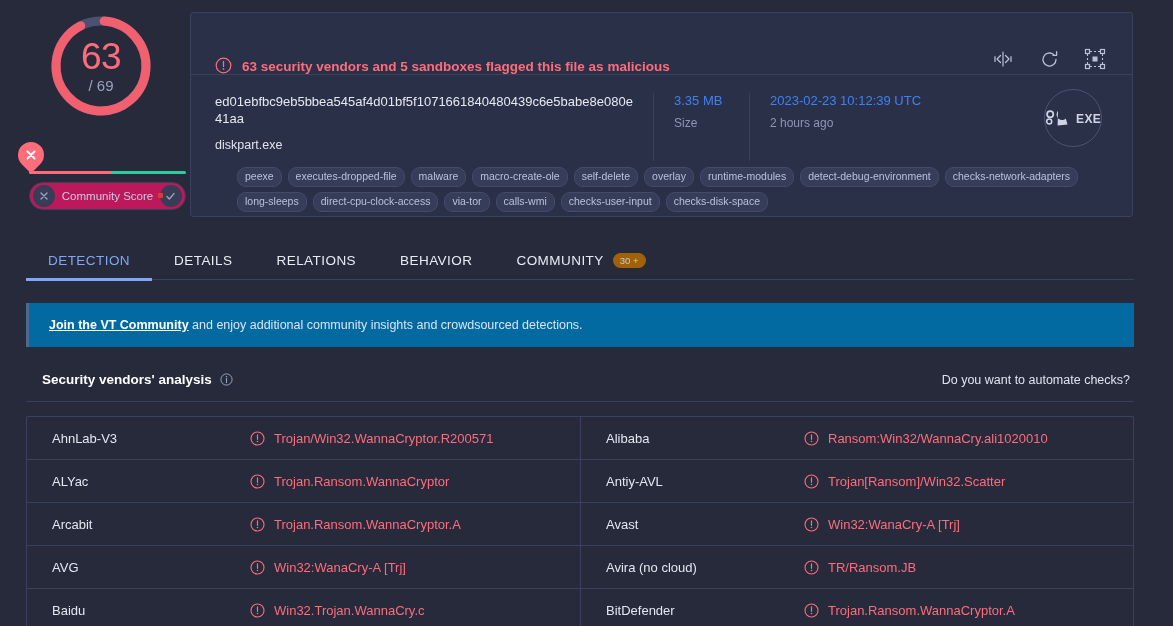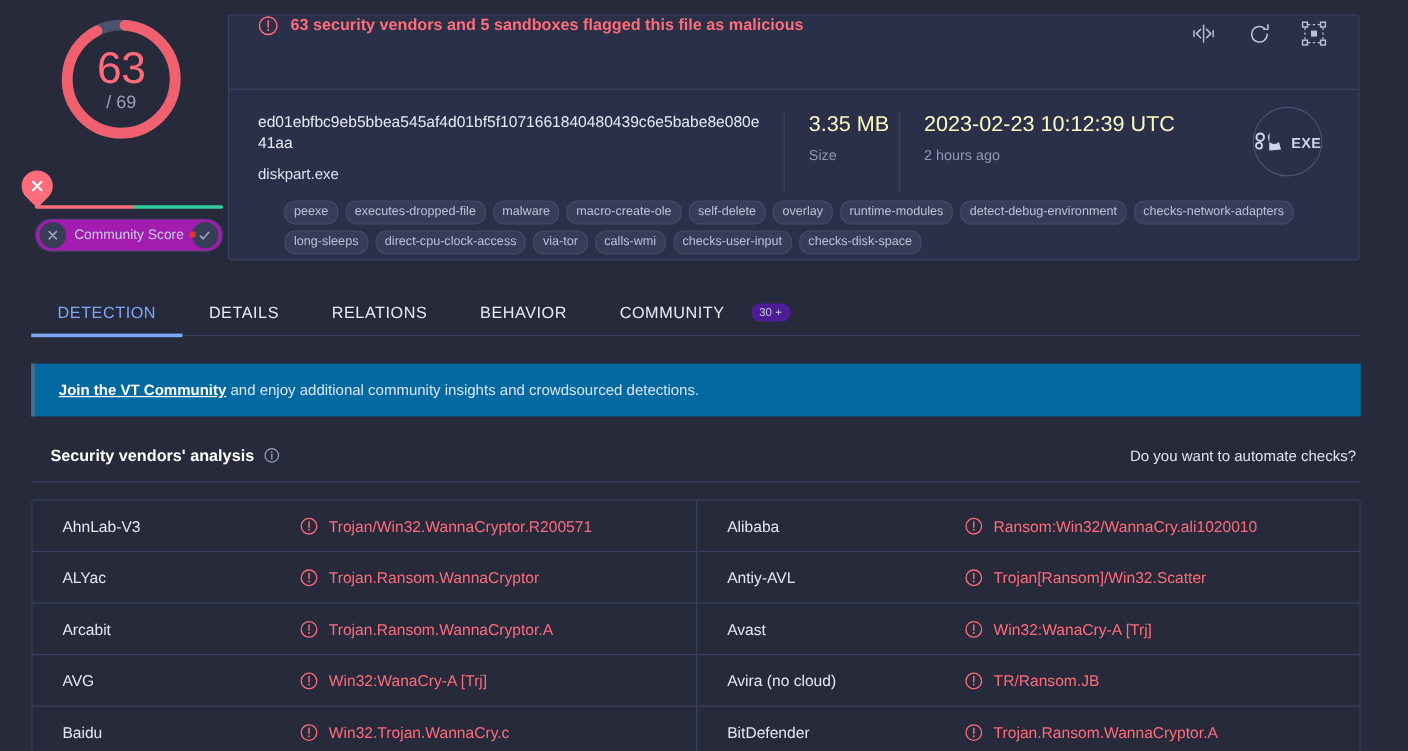--- a/index.html
+++ b/index.html
@@ -47,21 +47,21 @@
   }
   #cs-pin svg { transform: rotate(45deg); }
   #cs-bar {
     position: absolute; left: 11px; top: 29px; width: 157px; height: 3px;
     background: linear-gradient(to right, #ff6c7a 0%, #ff6c7a 52%, #2ecc9b 52%, #2ecc9b 100%);
     border-radius: 2px;
   }
   #cs-pill {
     position: absolute; left: 11px; top: 40px;
     width: 157px; height: 28px;
-    background: #a21caf;
+    background: #be185d;
     border: 1px solid #39405a;
     border-radius: 14px;
     display: flex; align-items: center; justify-content: space-between;
     padding: 0 3px;
   }
   .cs-btn {
     width: 22px; height: 22px; border-radius: 50%;
     background: #373d54;
     display: flex; align-items: center; justify-content: center;
     cursor: pointer;
@@ -71,21 +71,21 @@
   
   #file-card {
     position: absolute; left: 190px; top: 12px;
     width: 943px; height: 205px;
     background: #2b3049;
     border: 1px solid #3a4160;
     border-radius: 3px;
   }
   #alert-bar {
     height: 62px; border-bottom: 1px solid #3a4160;
-    display: flex; align-items: flex-start;
+    display: flex; align-items: flex-end;
     padding: 0 22px 0 24px;
   }
   #alert-icon { margin-right: 10px; display: flex; align-items: center; }
   #alert-text {
     color: #ff6c7a; font-size: 13.5px; font-weight: bold; flex: 1;
   }
   #alert-actions { display: flex; align-items: center; gap: 16px; }
   .act-btn {
     width: 30px; height: 30px; display: flex;
     align-items: center; justify-content: center; cursor: pointer;
@@ -98,21 +98,21 @@
   }
   #hash-val {
     color: #e6e9f2; font-size: 13px; line-height: 17px;
     word-break: break-all;
   }
   #file-name { color: #dfe3ef; font-size: 12.5px; margin-top: 11px; }
   #size-col {
     width: 96px; padding-left: 20px; border-right: 1px solid #3a4160;
   }
   #date-col { padding-left: 20px; flex: 1; }
-  .meta-main { color: #fef9c3; font-size: 18px; }
+  .meta-main { color: #3b82f6; font-size: 13px; }
   .meta-sub { color: #8d96b2; font-size: 12px; margin-top: 8px; }
   #exe-badge {
     width: 58px; height: 58px; margin-right: 30px; margin-top: -4px;
     border-radius: 50%; border: 1px solid #4a5273;
     display: flex; flex-direction: row;
     align-items: center; justify-content: space-between;
   }
   #exe-label {
     color: #cfd5e6; font-size: 12px; font-weight: bold;
     letter-spacing: 0.3px; margin-top: 1px;
@@ -147,21 +147,21 @@
     padding: 0 22px; cursor: pointer;
     color: #e8ebf4; font-size: 13.5px; letter-spacing: 0.45px;
     position: relative;
   }
   .tab.active { color: #7fa7f5; }
   .tab.active::after {
     content: ""; position: absolute; left: 0; right: 0; bottom: -1px;
     height: 3px; background: #7fa7f5;
   }
   #comm-badge {
-    margin-left: 22px; background: #4c1d95; color: #c3cade;
+    margin-left: 9px; background: #a16207; color: #c3cade;
     font-size: 9.5px; border-radius: 9px; padding: 2px 7px;
     letter-spacing: 0;
   }
 
   
   #join-banner {
     position: absolute; left: 26px; top: 303px;
     width: 1108px; height: 44px;
     background: #0369a1;
     border-left: 3px solid #4a6b8c;

